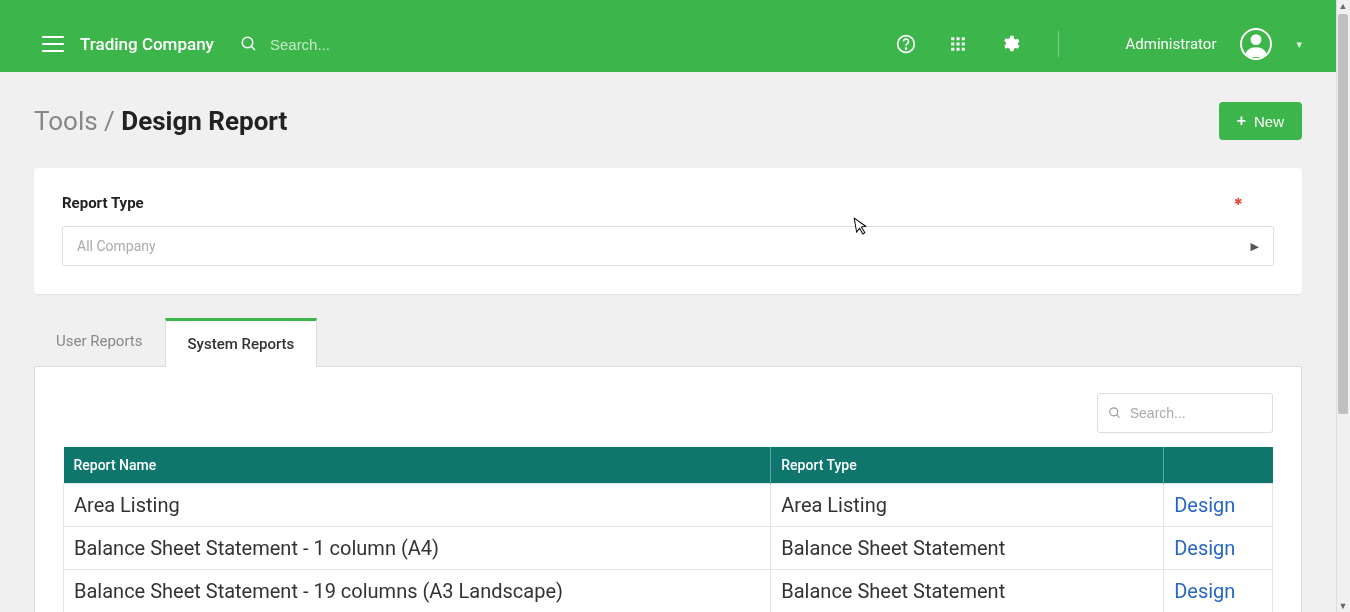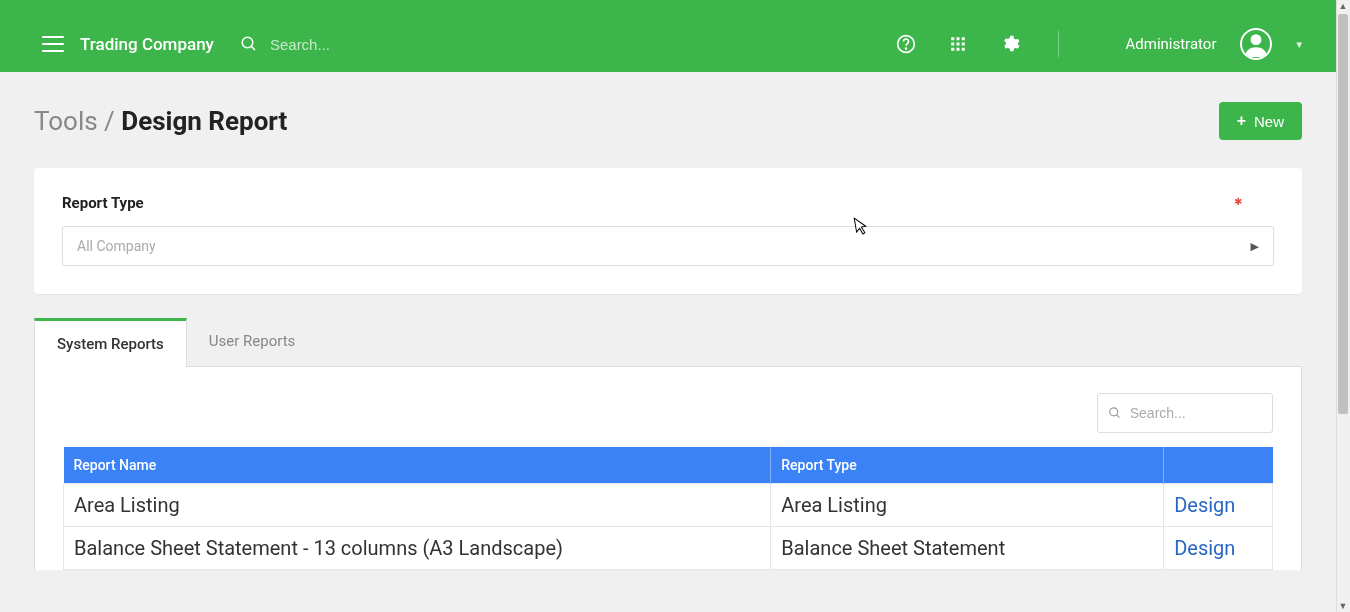--- a/index.html
+++ b/index.html
@@ -273,21 +273,21 @@
       width: 100%;
     }
     .table-search input::placeholder {
       color: #aaa;
     }
     table {
       width: 100%;
       border-collapse: collapse;
     }
     thead th {
-      background: #3b82f6;
+      background: #0f766e;
       color: #fff;
       text-align: left;
       padding: 10px 10px;
       font-size: 14px;
       font-weight: 500;
       border-right: 1px solid rgba(255,255,255,0.35);
     }
     thead th:last-child {
       border-right: none;
     }
@@ -384,22 +384,22 @@
     <div class="card">
       <div class="error-dot">✱</div>
       <div class="field-label">Report Type</div>
       <div class="select-box">
         <span class="select-placeholder">All Company</span>
         <span class="select-arrow">▶</span>
       </div>
     </div>
 
     <div class="tabs">
+      <div class="tab">User Reports</div>
       <div class="tab active">System Reports</div>
-      <div class="tab">User Reports</div>
     </div>
 
     <div class="tab-panel">
       <div class="panel-top">
         <div class="table-search">
           <svg viewBox="0 0 24 24" width="16" height="16" fill="none" stroke="#999" stroke-width="2">
             <circle cx="10" cy="10" r="7"></circle>
               <line x1="20" y1="20" x2="15" y2="15"></line>
           </svg>
           <input placeholder="Search..." style="">
@@ -418,21 +418,26 @@
             <th></th>
           </tr>
         </thead>
         <tbody id="table-body">
             <tr>
               <td>Area Listing</td>
               <td>Area Listing</td>
               <td class="action-link">Design</td>
             </tr>
             <tr>
-              <td>Balance Sheet Statement - 13 columns (A3 Landscape)</td>
+              <td>Balance Sheet Statement - 1 column (A4)</td>
+              <td>Balance Sheet Statement</td>
+              <td class="action-link">Design</td>
+            </tr>
+            <tr>
+              <td>Balance Sheet Statement - 19 columns (A3 Landscape)</td>
               <td>Balance Sheet Statement</td>
               <td class="action-link">Design</td>
             </tr>
           </tbody>
       </table>
     </div>
   </div>
 </div>
 
 <div class="scrollbar-track">

